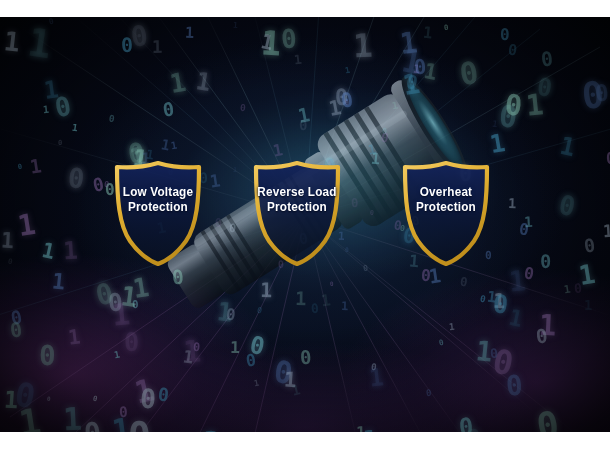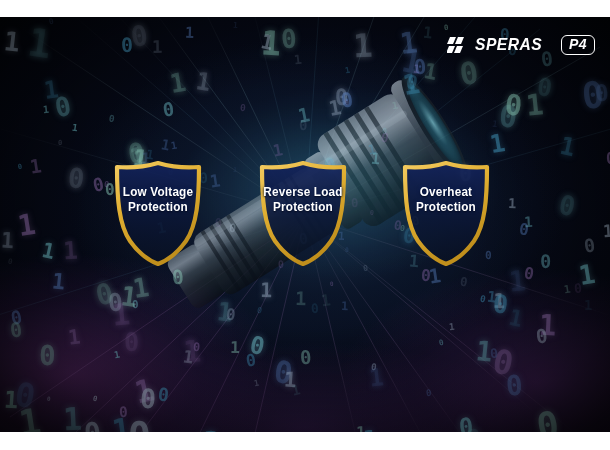--- a/index.html
+++ b/index.html
@@ -505,32 +505,20 @@
         <span style="left: 54.7px; top: 77.4px; font-size: 26.5px; color: rgba(120, 205, 215, 0.36); transform: rotate(-11.7deg); text-shadow: rgba(120, 205, 215, 0.35) 0px 0px 6px;">0</span>
         <span style="left: 356.1px; top: 407.5px; font-size: 16px; color: rgba(150, 220, 200, 0.5); transform: rotate(-0.3deg);">1</span>
         <span style="left: 158.3px; top: 369.1px; font-size: 18.2px; color: rgba(70, 160, 200, 0.6); transform: rotate(7deg);">0</span>
         <span style="left: 171.3px; top: 124px; font-size: 10.2px; color: rgba(90, 130, 195, 0.34); transform: rotate(-9.7deg);">1</span>
         <span style="left: 535.8px; top: 310.3px; font-size: 19.3px; color: rgba(180, 200, 220, 0.48); transform: rotate(-8.6deg);">0</span>
         <span style="left: 250px; top: 317px; font-size: 24.1px; color: rgba(120, 205, 215, 0.48); transform: rotate(11.9deg); text-shadow: rgba(120, 205, 215, 0.35) 0px 0px 6px;">0</span>
       </div>
 
     <div class="vignette"></div>
 
-    <div class="brand">
-      <svg class="brand-mark" width="19" height="16" viewBox="0 0 19 16">
-        <g fill="#ffffff">
-          <polygon points="3,0 9,0 6,7 0,7"></polygon>
-          <polygon points="11,0 17,0 14,7 8,7"></polygon>
-          <polygon points="2,9 8,9 5,16 -1,16"></polygon>
-          <polygon points="10,9 16,9 13,16 7,16"></polygon>
-        </g>
-      </svg>
-      <div class="brand-name">SPERAS</div>
-      <div class="model-badge">P4</div>
-    </div>
 
     <div class="shield" style="left:110px; top:142px; width:96px; height:108px;">
       <svg width="96" height="108" viewBox="0 0 96 108">
         <defs>
           <linearGradient id="sh1f" x1="0" y1="0" x2="0" y2="1">
             <stop offset="0%" stop-color="#13235c" stop-opacity="0.92"></stop>
             <stop offset="55%" stop-color="#0b1636" stop-opacity="0.85"></stop>
             <stop offset="100%" stop-color="#081022" stop-opacity="0.55"></stop>
           </linearGradient>
           <linearGradient id="sh1s" x1="0" y1="0" x2="0.4" y2="1">
@@ -538,21 +526,21 @@
             <stop offset="45%" stop-color="#E0AE31"></stop>
             <stop offset="100%" stop-color="#C08F1C"></stop>
           </linearGradient>
         </defs>
         <path d="M48 4 C 34 8, 18 9, 7 8 C 7 40, 9 66, 20 82 C 30 96, 40 102, 48 105 C 56 102, 66 96, 76 82 C 87 66, 89 40, 89 8 C 78 9, 62 8, 48 4 Z" fill="url(#sh1f)" stroke="url(#sh1s)" stroke-width="4.2" stroke-linejoin="round"></path>
       </svg>
       <div class="shield-label">Low Voltage
 Protection</div>
     </div>
 
-    <div class="shield" style="left:255px; top:142px; width:96px; height:108px;">
+    <div class="shield" style="left:249px; top:142px; width:96px; height:108px;">
       <svg width="96" height="108" viewBox="0 0 96 108">
         <defs>
           <linearGradient id="sh2f" x1="0" y1="0" x2="0" y2="1">
             <stop offset="0%" stop-color="#13235c" stop-opacity="0.92"></stop>
             <stop offset="55%" stop-color="#0b1636" stop-opacity="0.85"></stop>
             <stop offset="100%" stop-color="#081022" stop-opacity="0.55"></stop>
           </linearGradient>
           <linearGradient id="sh2s" x1="0" y1="0" x2="0.4" y2="1">
             <stop offset="0%" stop-color="#F3CB60"></stop>
             <stop offset="45%" stop-color="#E0AE31"></stop>

